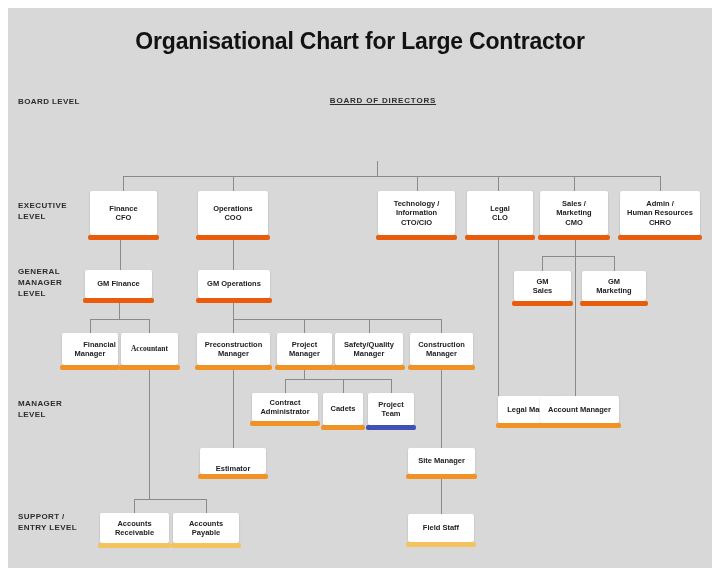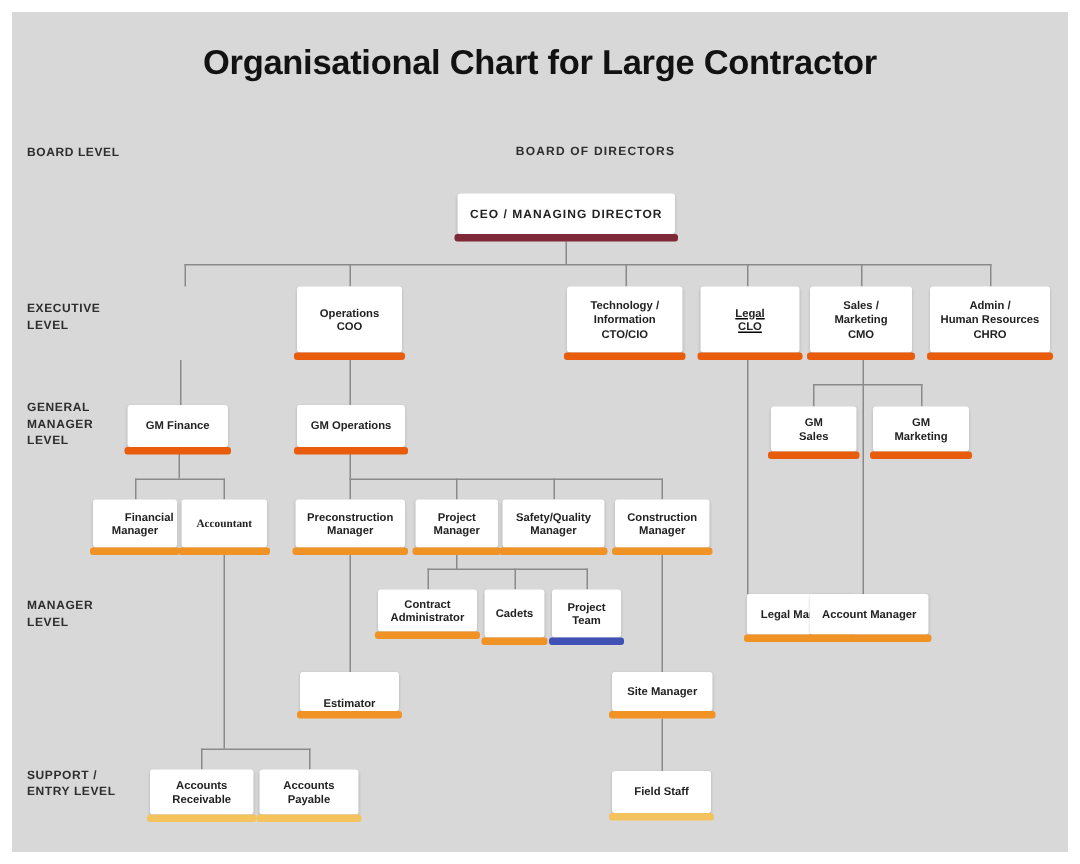--- a/index.html
+++ b/index.html
@@ -38,21 +38,21 @@
     position:absolute;left:-2px;right:-2px;height:5px;border-radius:2px;
     top:100%;z-index:3;
   }
   .seg{position:absolute;z-index:1;}
 </style>
 </head>
 <body>
 
 <div id="canvas">
   <div class="title">Organisational Chart for Large Contractor</div>
-  <div class="board-heading" style="left:309px;top:88px;width:160px;">BOARD OF DIRECTORS</div>
+  <div class="board-heading" style="left:295px;top:88px;width:160px;text-decoration:underline;">BOARD OF DIRECTORS</div>
 
 <div class="seg" style="left: 369px; top: 153px; width: 1px; height: 15px; background: rgb(138, 138, 138);"></div>
     <div class="seg" style="left: 115px; top: 168px; width: 538px; height: 1px; background: rgb(138, 138, 138);"></div>
     <div class="seg" style="left: 115px; top: 168px; width: 1px; height: 15px; background: rgb(138, 138, 138);"></div>
     <div class="seg" style="left: 225px; top: 168px; width: 1px; height: 15px; background: rgb(138, 138, 138);"></div>
     <div class="seg" style="left: 409px; top: 168px; width: 1px; height: 15px; background: rgb(138, 138, 138);"></div>
     <div class="seg" style="left: 490px; top: 168px; width: 1px; height: 15px; background: rgb(138, 138, 138);"></div>
     <div class="seg" style="left: 566px; top: 168px; width: 1px; height: 15px; background: rgb(138, 138, 138);"></div>
     <div class="seg" style="left: 652px; top: 168px; width: 1px; height: 15px; background: rgb(138, 138, 138);"></div>
     <div class="seg" style="left: 112px; top: 232px; width: 1px; height: 30px; background: rgb(138, 138, 138);"></div>
@@ -87,36 +87,37 @@
     <div class="lvl-label" style="left: 10px; top: 88px;">BOARD LEVEL</div>
     <div class="lvl-label" style="left: 10px; top: 192px;">EXECUTIVE
 LEVEL</div>
     <div class="lvl-label" style="left: 10px; top: 258px;">GENERAL
 MANAGER
 LEVEL</div>
     <div class="lvl-label" style="left: 10px; top: 390px;">MANAGER
 LEVEL</div>
     <div class="lvl-label" style="left: 10px; top: 503px;">SUPPORT /
 ENTRY LEVEL</div>
-    <div class="node caps" style="left: 297px; top: 121px; width: 145px; height: 27px; background: rgb(255, 255, 255);">
-      <div class="nline" style="color: rgb(34, 34, 34);">CEO / MANAGING DIRECTOR</div>
-      <div class="bar" style="background: rgb(127, 40, 56);"></div>
+    <div class="node" style="left: 82px; top: 183px; width: 67px; height: 44px; background: rgb(255, 255, 255);">
+      <div class="nline" style="color: rgb(34, 34, 34);">Finance</div>
+      <div class="nline" style="color: rgb(34, 34, 34);">CFO</div>
+      <div class="bar" style="background: rgb(232, 92, 12);"></div>
     </div>
     <div class="node" style="left: 190px; top: 183px; width: 70px; height: 44px; background: rgb(255, 255, 255);">
       <div class="nline" style="color: rgb(34, 34, 34);">Operations</div>
       <div class="nline" style="color: rgb(34, 34, 34);">COO</div>
       <div class="bar" style="background: rgb(232, 92, 12);"></div>
     </div>
     <div class="node" style="left: 370px; top: 183px; width: 77px; height: 44px; background: rgb(255, 255, 255);">
       <div class="nline" style="color: rgb(34, 34, 34);">Technology /</div>
       <div class="nline" style="color: rgb(34, 34, 34);">Information</div>
       <div class="nline" style="color: rgb(34, 34, 34);">CTO/CIO</div>
       <div class="bar" style="background: rgb(232, 92, 12);"></div>
     </div>
-    <div class="node" style="left: 459px; top: 183px; width: 66px; height: 44px; background: rgb(255, 255, 255); text-decoration: underline;">
+    <div class="node" style="left: 459px; top: 183px; width: 66px; height: 44px; background: rgb(255, 255, 255);">
       <div class="nline" style="color: rgb(34, 34, 34);">Legal</div>
       <div class="nline" style="color: rgb(34, 34, 34);">CLO</div>
       <div class="bar" style="background: rgb(232, 92, 12);"></div>
     </div>
     <div class="node" style="left: 532px; top: 183px; width: 68px; height: 44px; background: rgb(255, 255, 255);">
       <div class="nline" style="color: rgb(34, 34, 34);">Sales /</div>
       <div class="nline" style="color: rgb(34, 34, 34);">Marketing</div>
       <div class="nline" style="color: rgb(34, 34, 34);">CMO</div>
       <div class="bar" style="background: rgb(232, 92, 12);"></div>
     </div>

